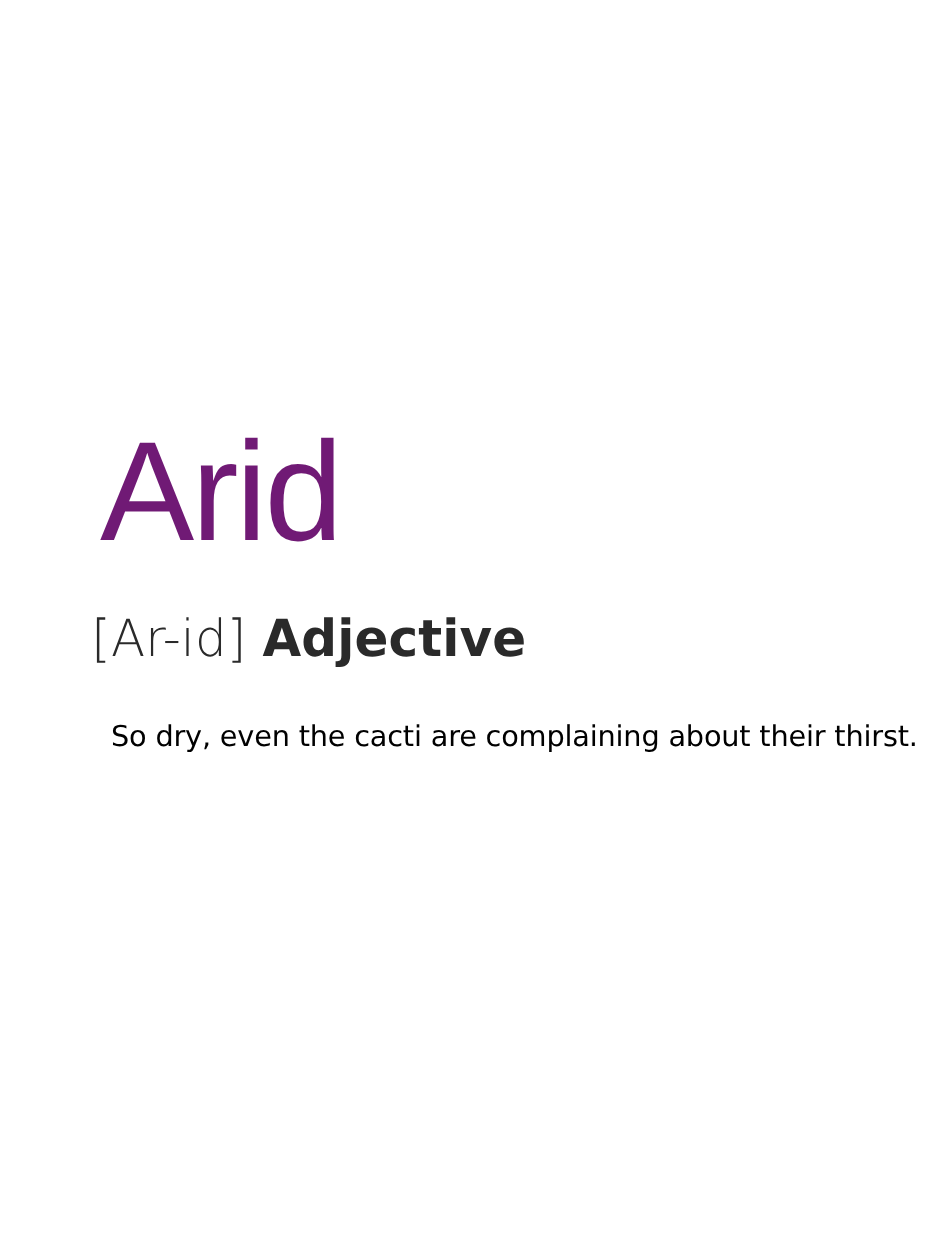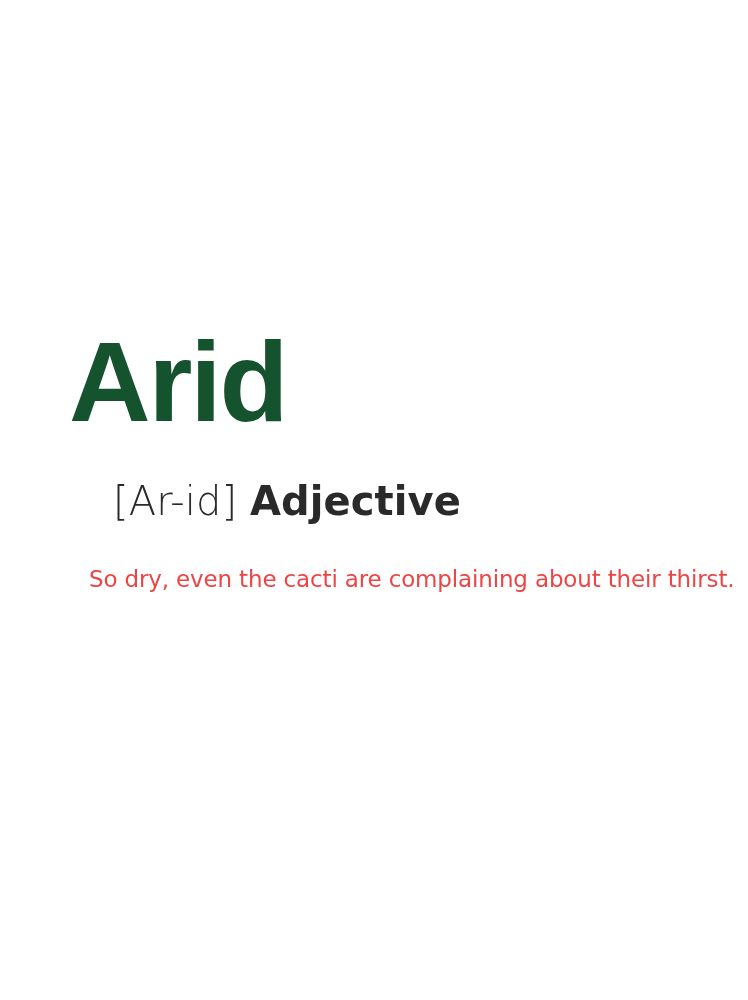--- a/index.html
+++ b/index.html
@@ -29,28 +29,28 @@
   
   .definition-block {
     position: absolute;
     left: 0;
     top: 316px;
     width: 748px;
   }
 
   
   .headword {
-    margin: 5px;
+    margin: 16px;
     padding: 0;
     font-family: "Liberation Sans", "DejaVu Sans", sans-serif;
     font-size: 113px;
-    font-weight: 700;
+    font-weight: 400;
     line-height: 1;
     letter-spacing: -2.2px;
-    color: #14532d;
+    color: #701a75;
     padding-left: 64px;
     height: 118px;
     display: flex;
     align-items: flex-end;
     white-space: nowrap;
   }
 
   
   .pronunciation-line {
     margin: 0;
@@ -63,40 +63,40 @@
     line-height: 1;
     letter-spacing: 0.1px;
     color: #2a2a2a;
     white-space: nowrap;
     transform: scaleY(1.02);
     transform-origin: left top;
   }
 
   .pronunciation-line .pronunciation {
     font-weight: 300;
-    margin-left: 40px;
   }
 
   .pronunciation-line .part-of-speech {
     font-weight: 700;
   }
 
   
   .description {
-    margin: 14px;
+    margin: 4px;
     padding: 0;
     padding-left: 75px;
     margin-top: 45px;
     font-family: "DejaVu Sans", "Liberation Sans", sans-serif;
     font-size: 23px;
     font-weight: 400;
     line-height: 1.25;
     letter-spacing: -0.15px;
-    color: #ef4444;
+    color: #000000;
     white-space: nowrap;
+    text-align: center;
   }
 </style>
 </head>
 <body>
 
 <div class="poster">
 
   <div class="definition-block">
 
     <h1 class="headword">Arid</h1>

